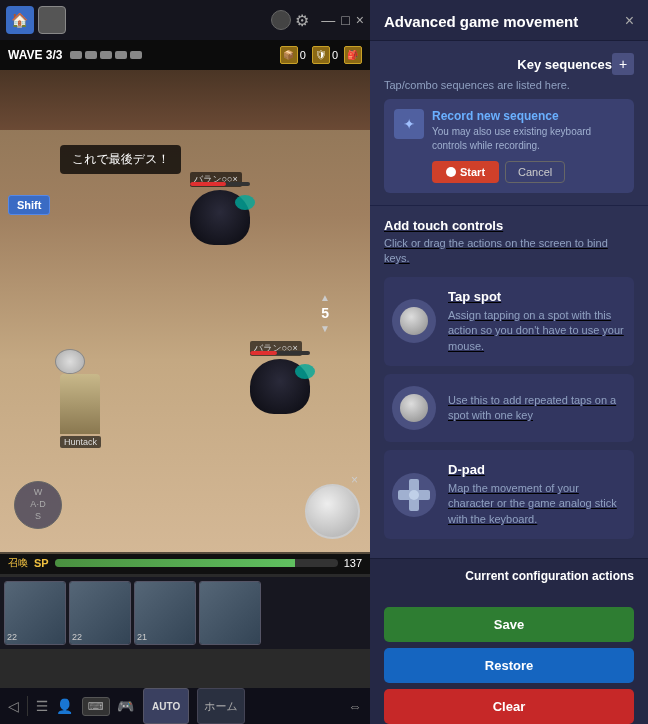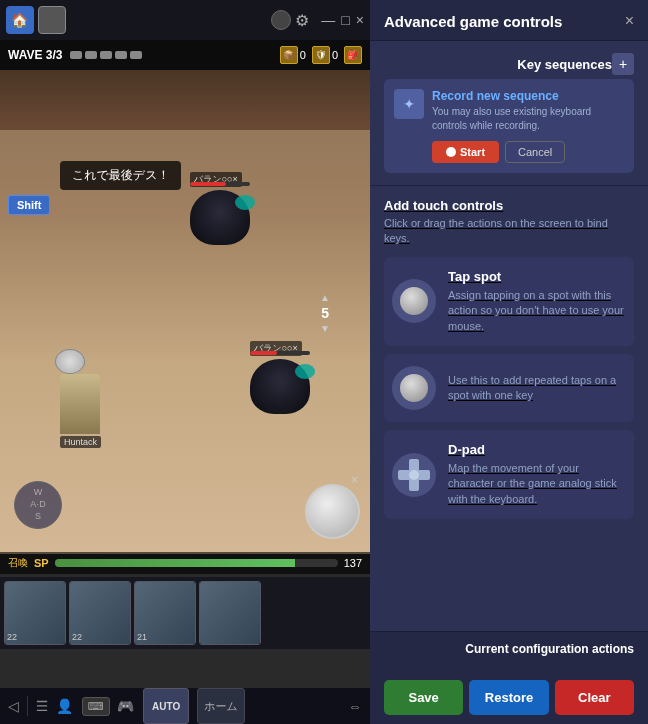--- a/index.html
+++ b/index.html
@@ -142,21 +142,21 @@
     .game-sky {
       position: absolute;
       top: 0; left: 0; right: 0;
       height: 60px;
       background: linear-gradient(180deg, #4a3525 0%, #6b4a35 100%);
     }
 
     
     .speech-bubble {
       position: absolute;
-      top: 91px;
+      top: 75px;
       left: 60px;
       background: rgba(0,0,0,0.75);
       color: white;
       font-size: 12px;
       padding: 6px 12px;
       border-radius: 4px;
       white-space: nowrap;
       z-index: 5;
     }
 
@@ -594,22 +594,23 @@
       font-size: 12px;
       font-weight: 600;
       text-align: right;
       margin-bottom: 8px;
     }
 
     
     .footer-buttons {
       display: flex;
       gap: 6px;
-      padding: 8px 14px 9px;
+      padding: 8px 14px 0;
       background: #252845;
+      flex-direction: column;
     }
     .btn-save {
       flex: 1;
       background: #2e7d32;
       color: white;
       border: none;
       border-radius: 5px;
       padding: 10px 0;
       font-size: 13px;
       font-weight: 600;
@@ -812,31 +813,32 @@
     <span class="bottom-nav-icon">🎮</span>
     <div class="action-auto">AUTO</div>
     <div class="action-home">ホーム</div>
     <span class="bottom-nav-expand">⇔</span>
   </div>
 </div>
 
 <div class="right-panel">
 
   <div class="panel-header">
-    <span class="panel-title">Advanced game controls</span>
+    <span class="panel-title">Advanced game movement</span>
     <span class="panel-close">×</span>
   </div>
 
   <div class="panel-body">
 
     <div class="section">
       <div class="section-header">
         <span class="section-title">Key sequences</span>
         <div class="section-add">+</div>
       </div>
+      <div class="section-sub">Tap/combo sequences are listed here.</div>
 
       <div class="record-box">
         <div class="record-icon">
           <span class="record-wand">✦</span>
         </div>
         <div class="record-content">
           <div class="record-title">Record new sequence</div>
           <div class="record-desc">You may also use existing keyboard controls while recording.</div>
           <div class="record-buttons">
             <button class="btn-start">

